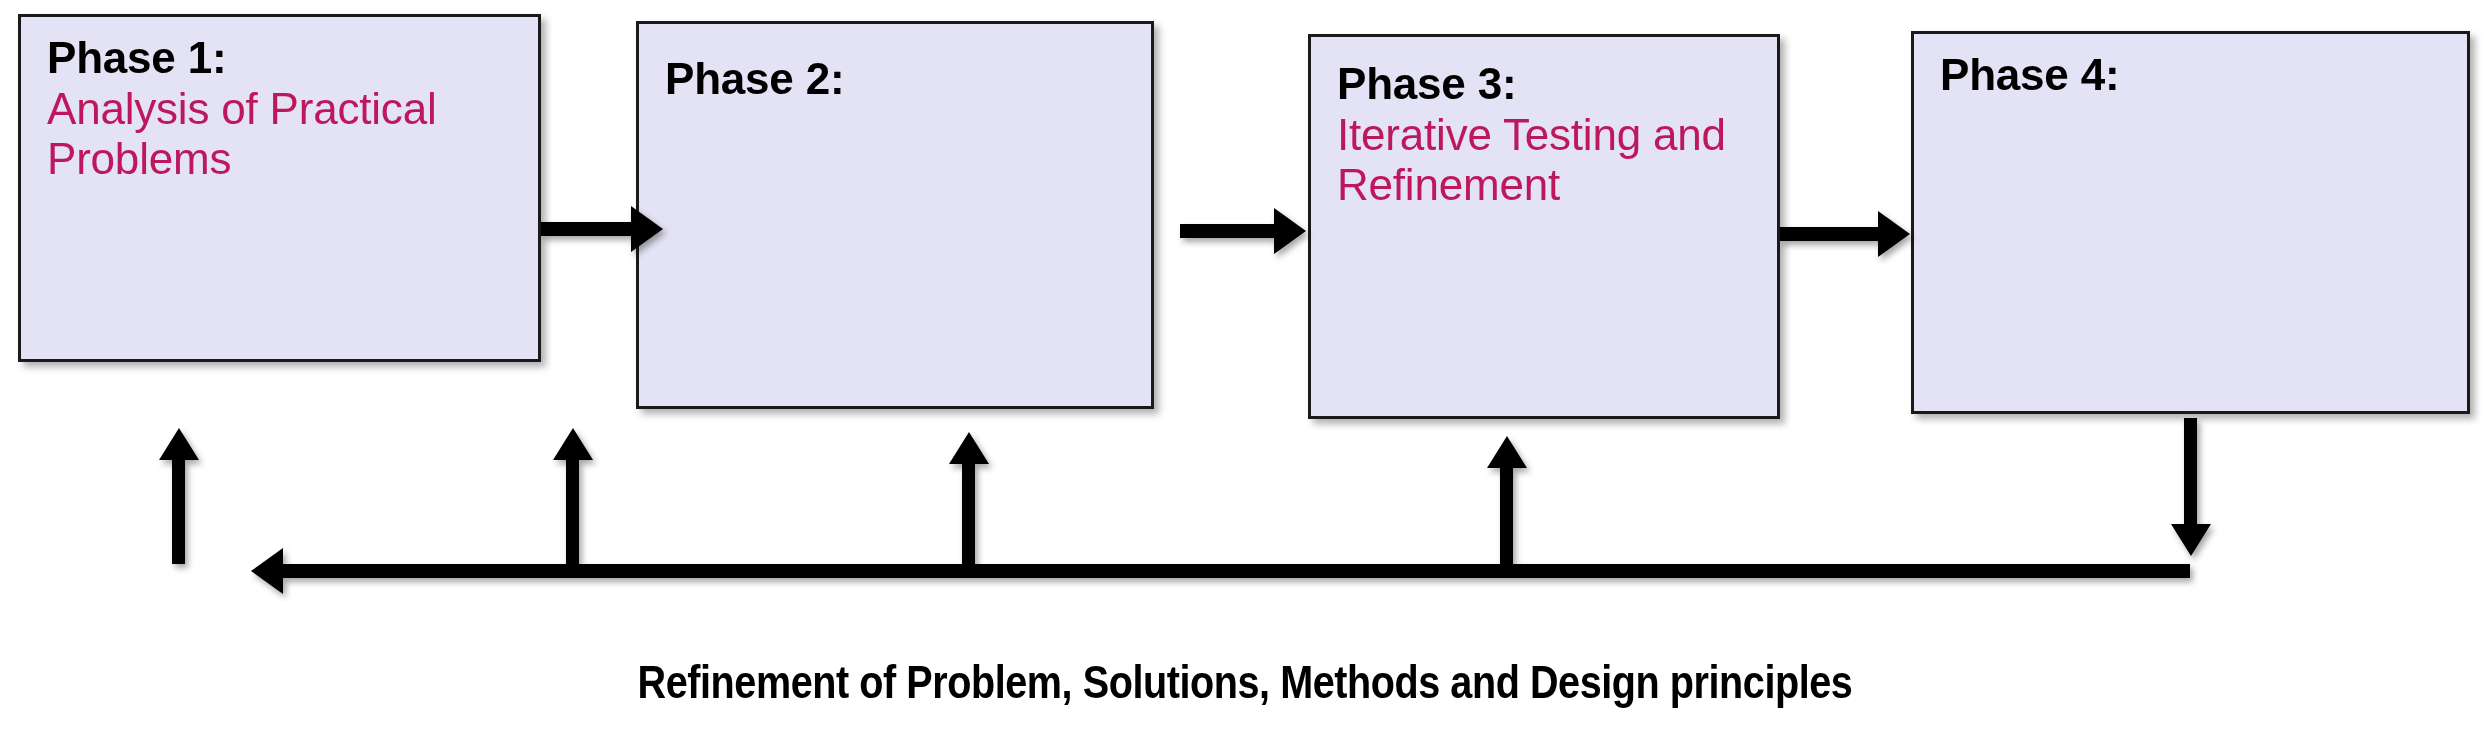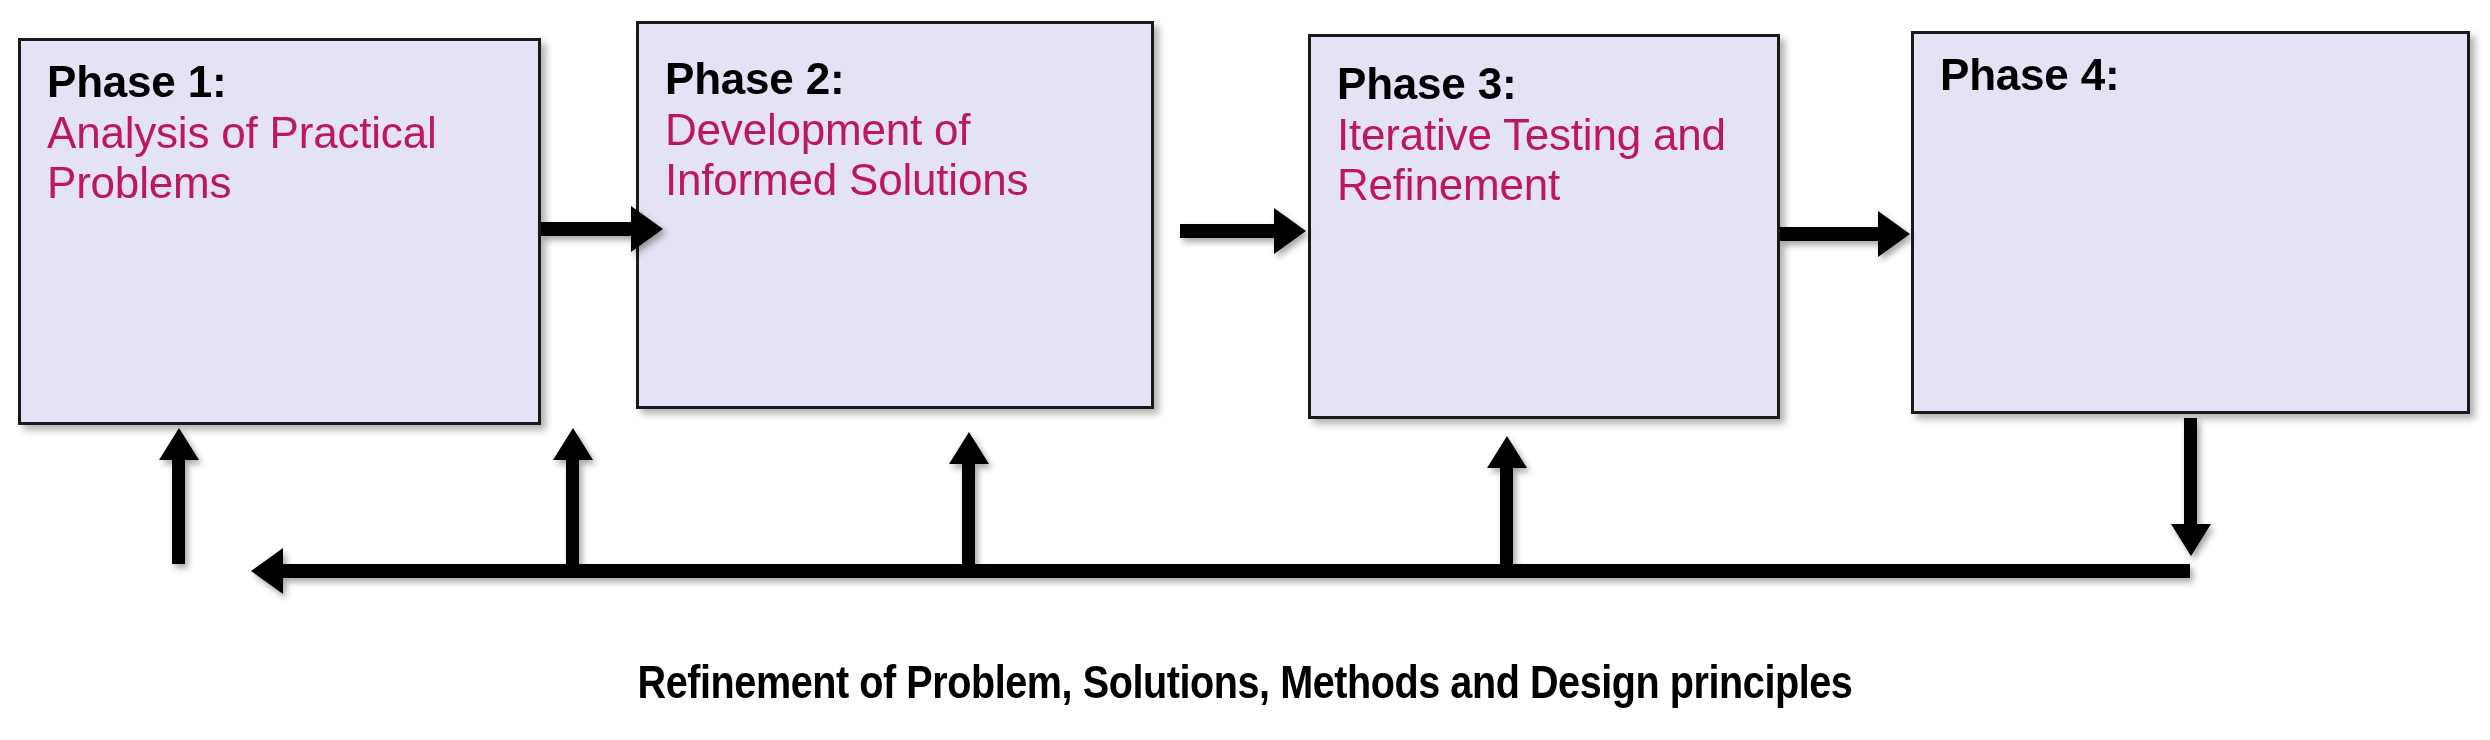--- a/index.html
+++ b/index.html
@@ -37,21 +37,21 @@
   }
   .phase-body {
     font-weight: normal;
     font-size: 44px;
     line-height: 1.12;
     color: #be185d;
     letter-spacing: -0.2px;
     margin-top: 2px;
   }
 
-  #box-1 { left: 18px;   top: 38px; width: 523px; height: 387px; }
+  #box-1 { left: 18px;   top: 14px; width: 523px; height: 348px; }
   #box-2 { left: 636px;  top: 21px; width: 518px; height: 388px; padding-top: 30px; }
   #box-3 { left: 1308px; top: 34px; width: 472px; height: 385px; padding-top: 22px;}
   #box-4 { left: 1911px; top: 31px; width: 559px; height: 383px; }
 
   
   .h-arrow {
     position: absolute;
     height: 14px;
     background: #000000;
     filter: drop-shadow(3px 4px 3px rgba(0,0,0,0.35));
@@ -156,21 +156,20 @@
 
 <div id="stage">
 
   <div class="phase-box" id="box-1">
     <div class="phase-title">Phase 1:</div>
     <div class="phase-body">Analysis of Practical Problems</div>
   </div>
 
   <div class="phase-box" id="box-2">
     <div class="phase-title">Phase 2:</div>
-    <div class="phase-body">Development of Informed Solutions</div>
   </div>
 
   <div class="phase-box" id="box-3">
     <div class="phase-title">Phase 3:</div>
     <div class="phase-body">Iterative Testing and Refinement</div>
   </div>
 
   <div class="phase-box" id="box-4">
     <div class="phase-title">Phase 4:</div>
   </div>

